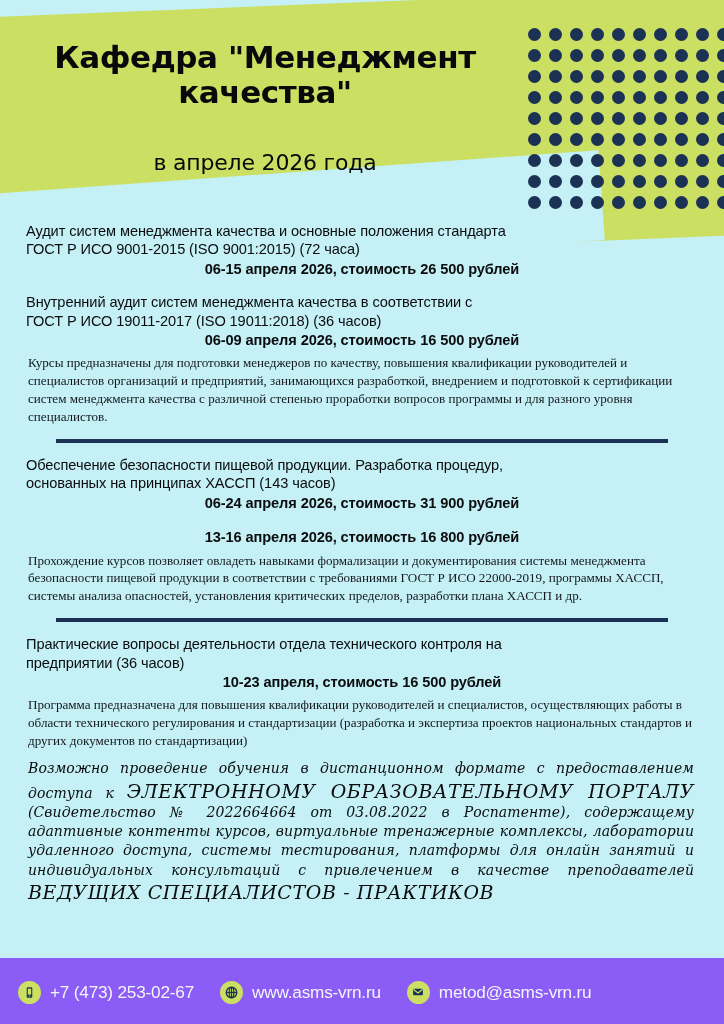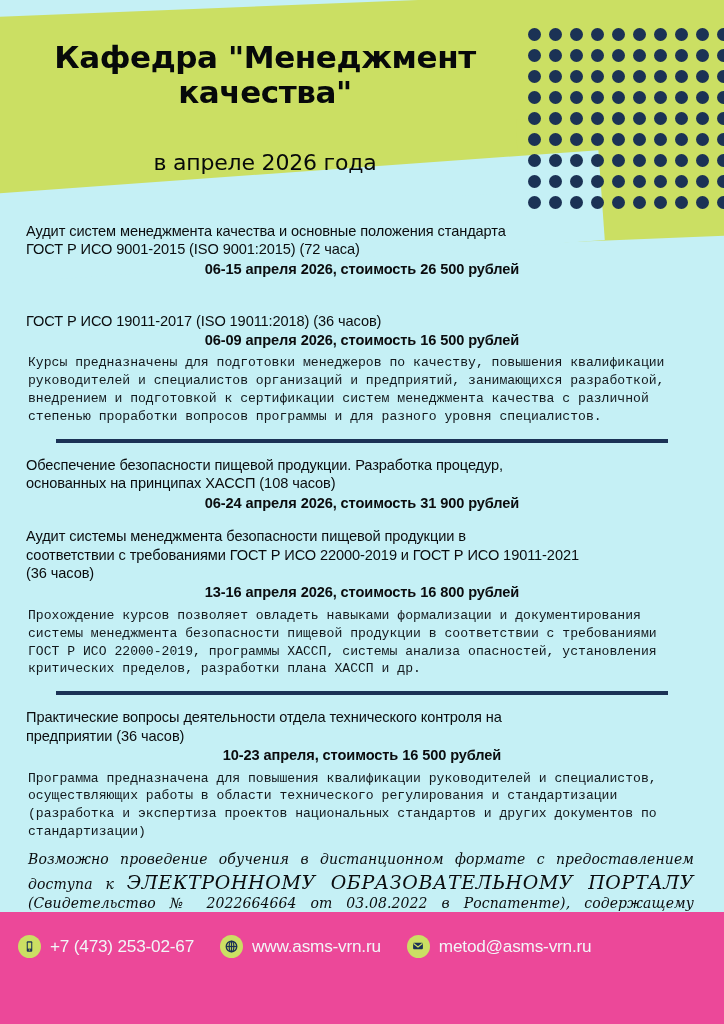--- a/index.html
+++ b/index.html
@@ -169,21 +169,21 @@
     font-size: 14.6px;
     line-height: 1.26;
     color: #0a0c0e;
     text-align: center;
     margin: 1px;
     letter-spacing: -0.1px;
   }
   .gap-sm { height: 11px; }
 
   .desc {
-    font-family: Liberation Mono, monospace;
+    font-family: Liberation Serif, serif;
     font-weight: 400;
     font-size: 13.1px;
     line-height: 1.37;
     color: #12181c;
     text-align: left;
     margin: 5px 0 0 0;
     padding: 0 8px 0 6px;
   }
 
   .rule {
@@ -212,22 +212,22 @@
   .script-block .small {
     font-size: 14px;
   }
 
   
   .footer {
     position: absolute;
     left: 0;
     bottom: 0;
     width: 724px;
-    height: 112px;
-    background: #ec4899;
+    height: 66px;
+    background: #8b5cf6;
     z-index: 9;
   }
   .footer-row {
     display: flex;
     align-items: center;
     height: 52px;
     padding: 8px 0 0 18px;
     gap: 0;
   }
   .contact {
@@ -375,45 +375,40 @@
         <span>Аудит систем менеджмента качества и основные положения стандарта</span><br>
         <span>ГОСТ Р ИСО 9001-2015 (ISO 9001:2015) (72 часа)</span>
       </p>
       <p class="course-when">06-15 апреля 2026, стоимость 26 500 рублей</p>
     </div>
 
     <div class="gap-sm"></div>
 
     <div class="course">
       <p class="course-title">
-        <br>
+        <span>Внутренний аудит систем менеджмента качества в соответствии с</span><br>
         <span>ГОСТ Р ИСО 19011-2017 (ISO 19011:2018) (36 часов)</span>
       </p>
       <p class="course-when">06-09 апреля 2026, стоимость 16 500 рублей</p>
       <p class="desc">Курсы предназначены для подготовки менеджеров по качеству, повышения квалификации руководителей и специалистов организаций и предприятий, занимающихся разработкой, внедрением и подготовкой к сертификации систем менеджмента качества с различной степенью проработки вопросов программы и для разного уровня специалистов.</p>
     </div>
 
     <hr class="rule">
 
     <div class="course">
       <p class="course-title">
         <span>Обеспечение безопасности пищевой продукции. Разработка процедур,</span><br>
-        <span>основанных на принципах ХАССП (108 часов)</span>
+        <span>основанных на принципах ХАССП (143 часов)</span>
       </p>
       <p class="course-when">06-24 апреля 2026,  стоимость 31 900 рублей</p>
     </div>
 
     <div class="gap-sm"></div>
 
     <div class="course">
-      <p class="course-title">
-        <span>Аудит системы менеджмента безопасности пищевой продукции в</span><br>
-        <span>соответствии с требованиями ГОСТ Р ИСО 22000-2019 и ГОСТ Р ИСО 19011-2021</span><br>
-        <span>(36 часов)</span>
-      </p>
       <p class="course-when">13-16 апреля 2026, стоимость 16 800 рублей</p>
       <p class="desc">Прохождение курсов позволяет овладеть навыками формализации и документирования системы менеджмента безопасности пищевой продукции в соответствии с требованиями ГОСТ Р ИСО 22000-2019, программы ХАССП, системы анализа опасностей, установления критических пределов, разработки плана ХАССП и др.</p>
     </div>
 
     <hr class="rule">
 
     <div class="course">
       <p class="course-title">
         <span>Практические вопросы деятельности отдела технического контроля на</span><br>
         <span>предприятии (36 часов)</span>

